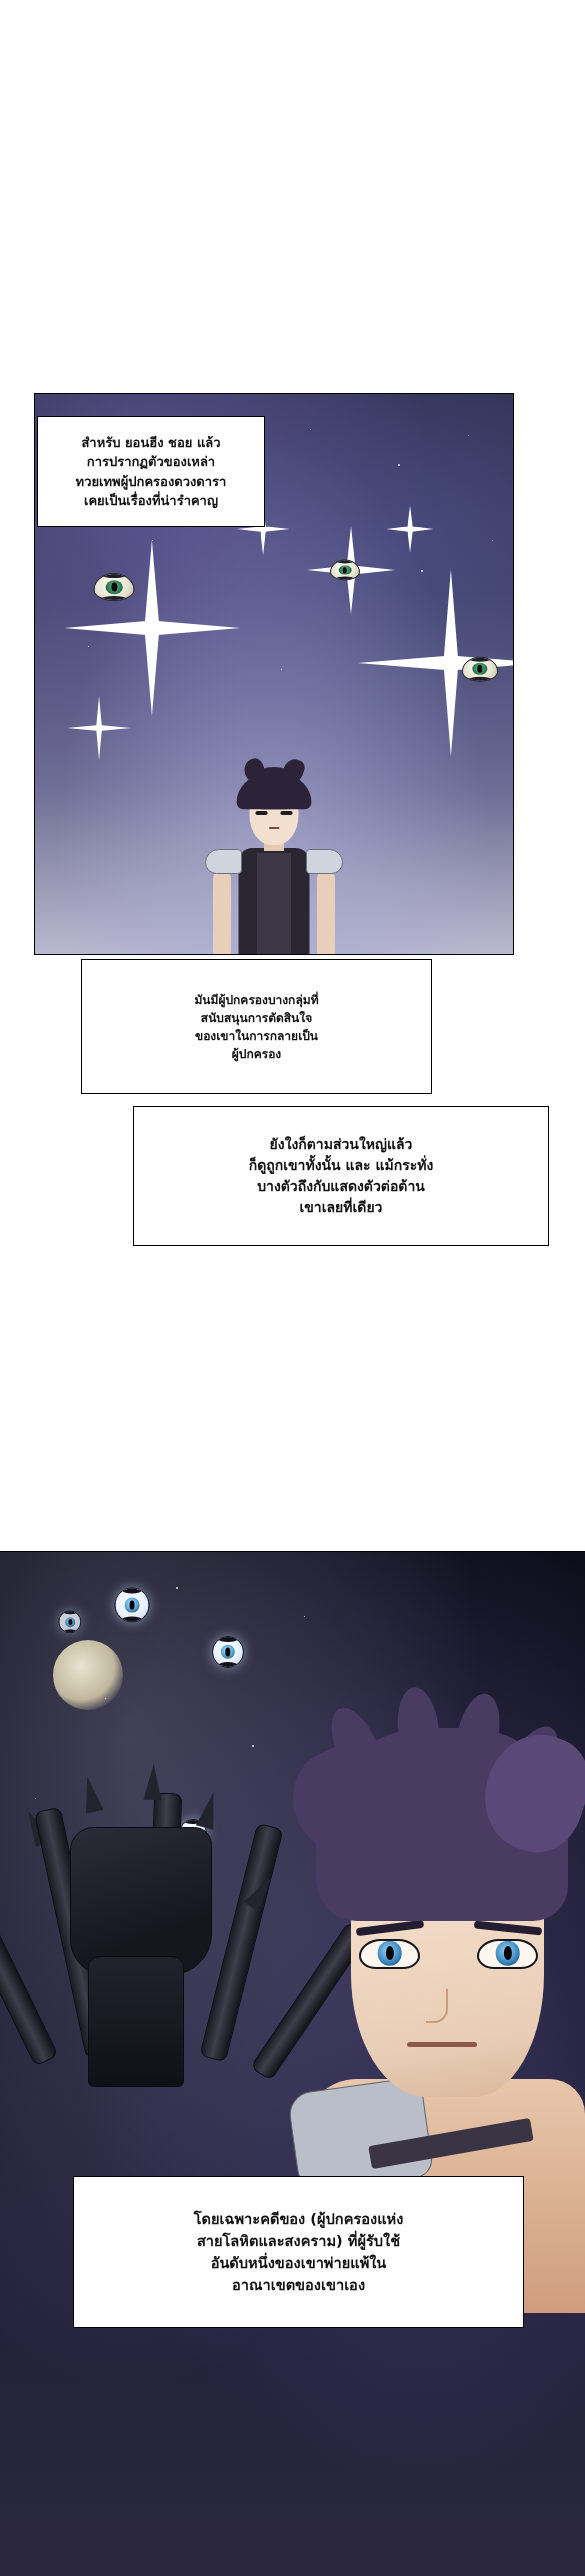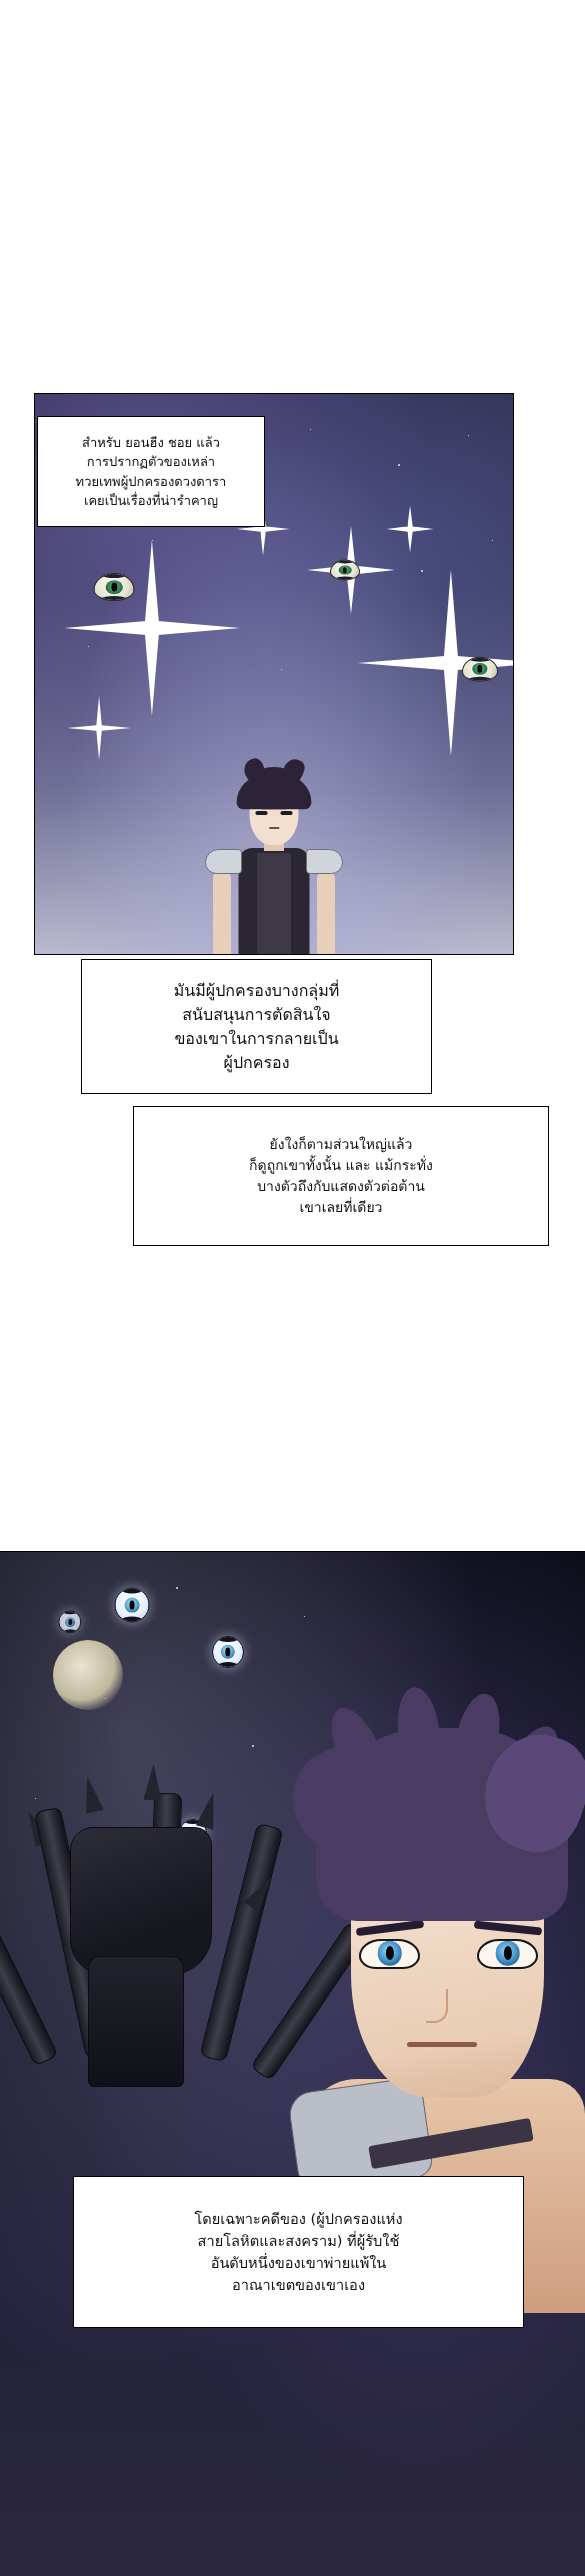--- a/index.html
+++ b/index.html
@@ -32,21 +32,21 @@
     border: 1.8px solid #000000;
     box-sizing: border-box;
     display: flex;
     align-items: center;
     justify-content: center;
     z-index: 40;
   }
   .balloon .txt {
     text-align: center;
     color: #111111;
-    font-weight: normal;
+    font-weight: bold;
     line-height: 1.5;
     white-space: pre-line;
     font-family: "DejaVu Sans", "Liberation Sans", sans-serif;
   }
 
   
   #panel1 {
     left: 34px;
     top: 393px;
     width: 480px;
@@ -694,21 +694,21 @@
   </div>
 
   <div class="balloon" style="left:37px;  top:416px;  width:228px; height:111px;">
     <div class="txt" style="font-size:13px;">สำหรับ ยอนฮีง ชอย แล้ว
 การปรากฏตัวของเหล่า
 ทวยเทพผู้ปกครองดวงดารา
 เคยเป็นเรื่องที่น่ารำคาญ</div>
   </div>
 
   <div class="balloon" style="left:81px; top:959px; width:351px; height:135px;">
-    <div class="txt" style="font-size:16px;">มันมีผู้ปกครองบางกลุ่มที่
+    <div class="txt" style="font-size:12px;">มันมีผู้ปกครองบางกลุ่มที่
 สนับสนุนการตัดสินใจ
 ของเขาในการกลายเป็น
 ผู้ปกครอง</div>
   </div>
 
   <div class="balloon" style="left:73px; top:2176px; width:451px; height:152px;">
     <div class="txt" style="font-size:14.6px;">โดยเฉพาะคดีของ (ผู้ปกครองแห่ง
 สายโลหิตและสงคราม) ที่ผู้รับใช้
 อันดับหนึ่งของเขาพ่ายแพ้ใน
 อาณาเขตของเขาเอง</div>

